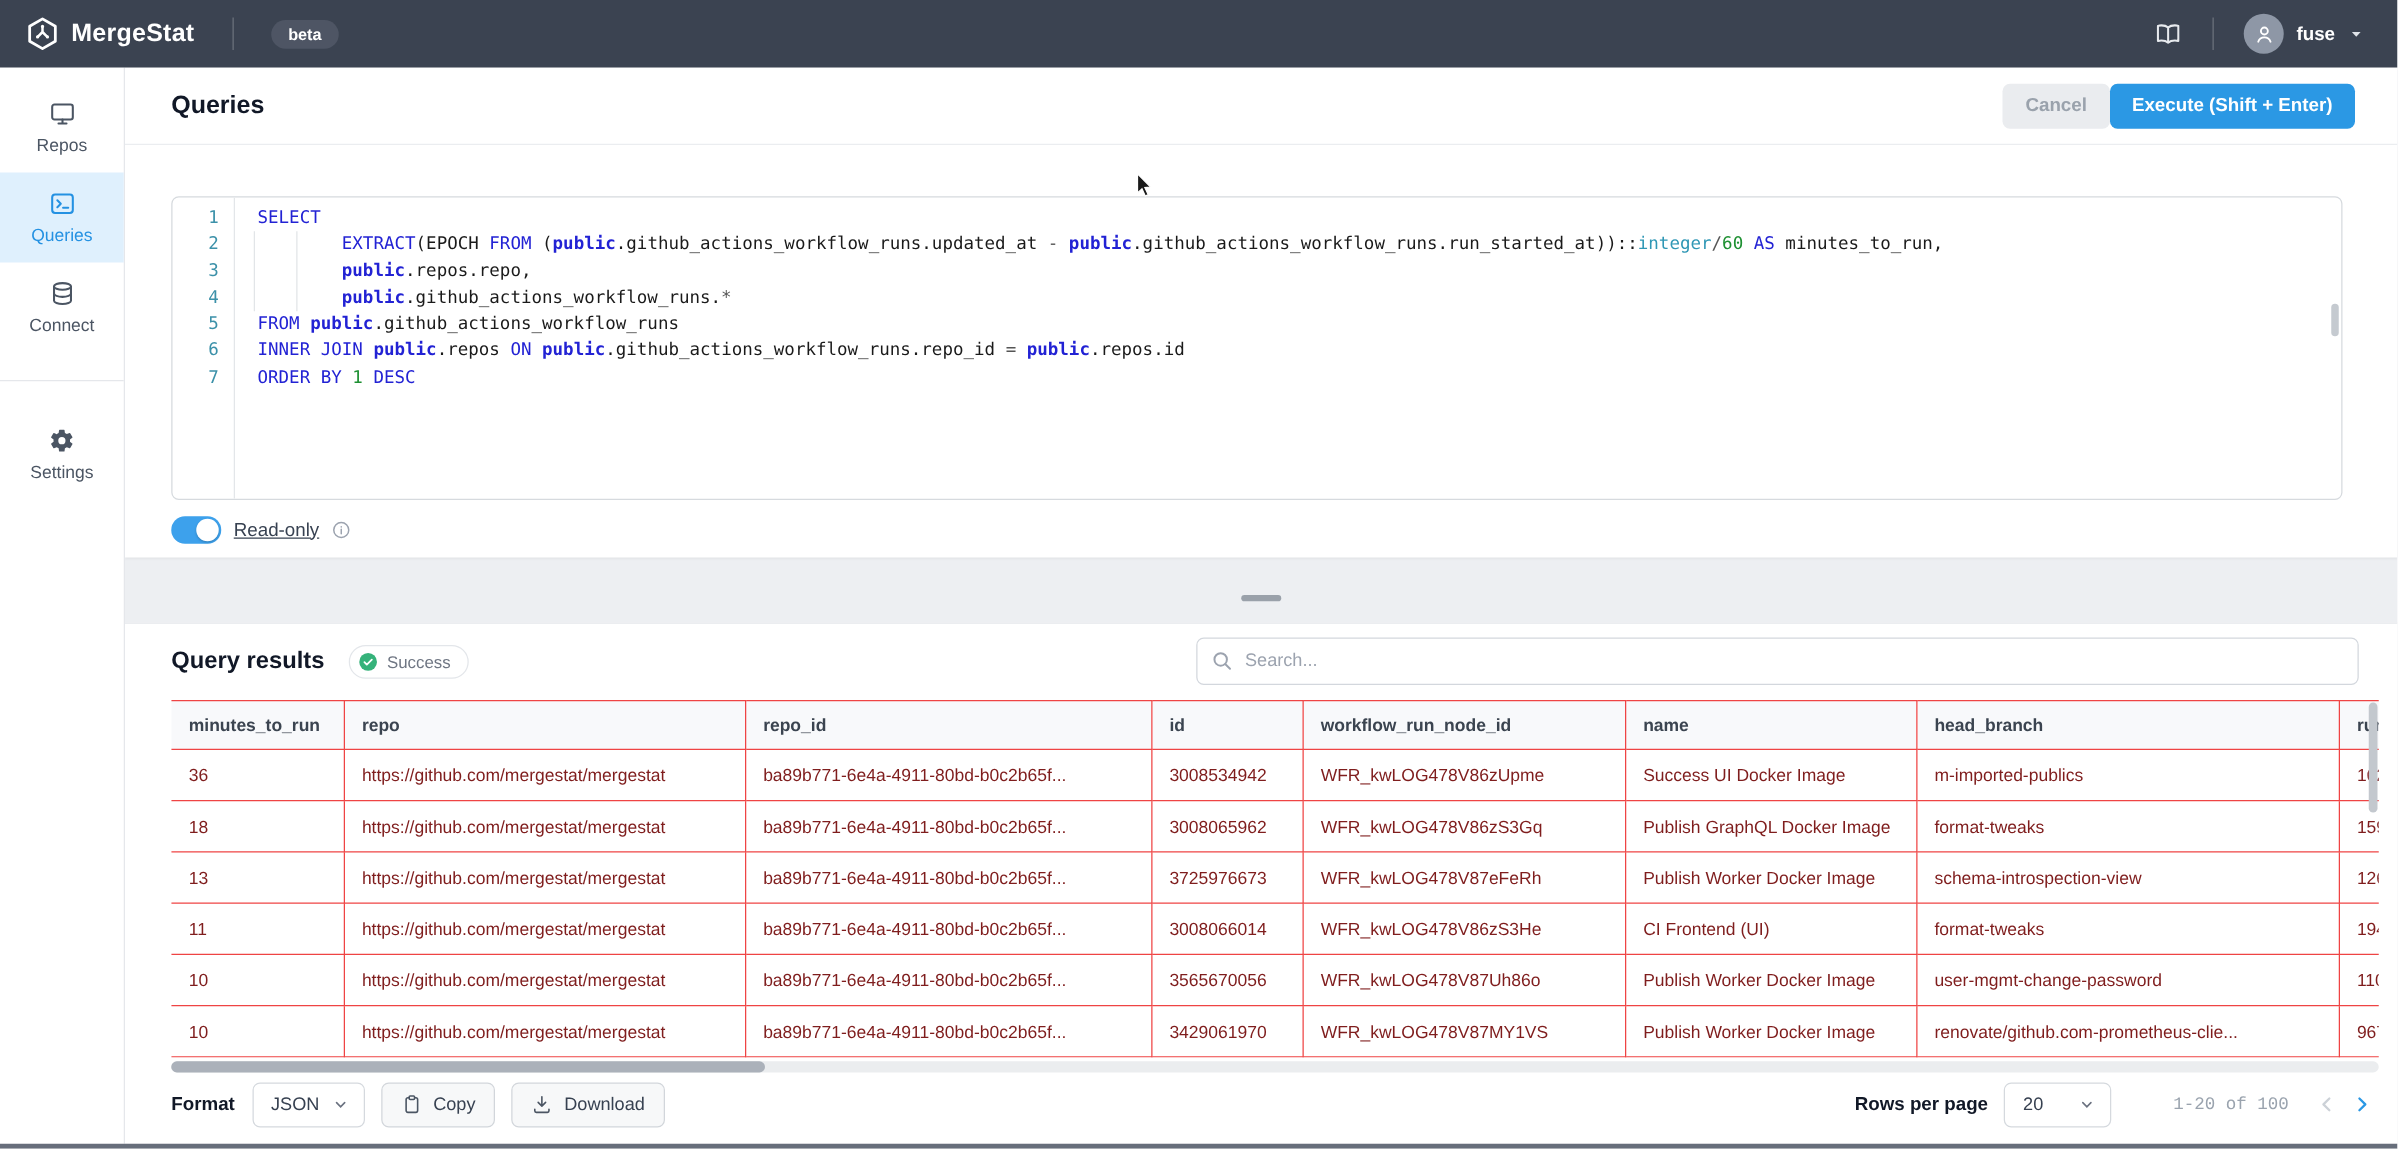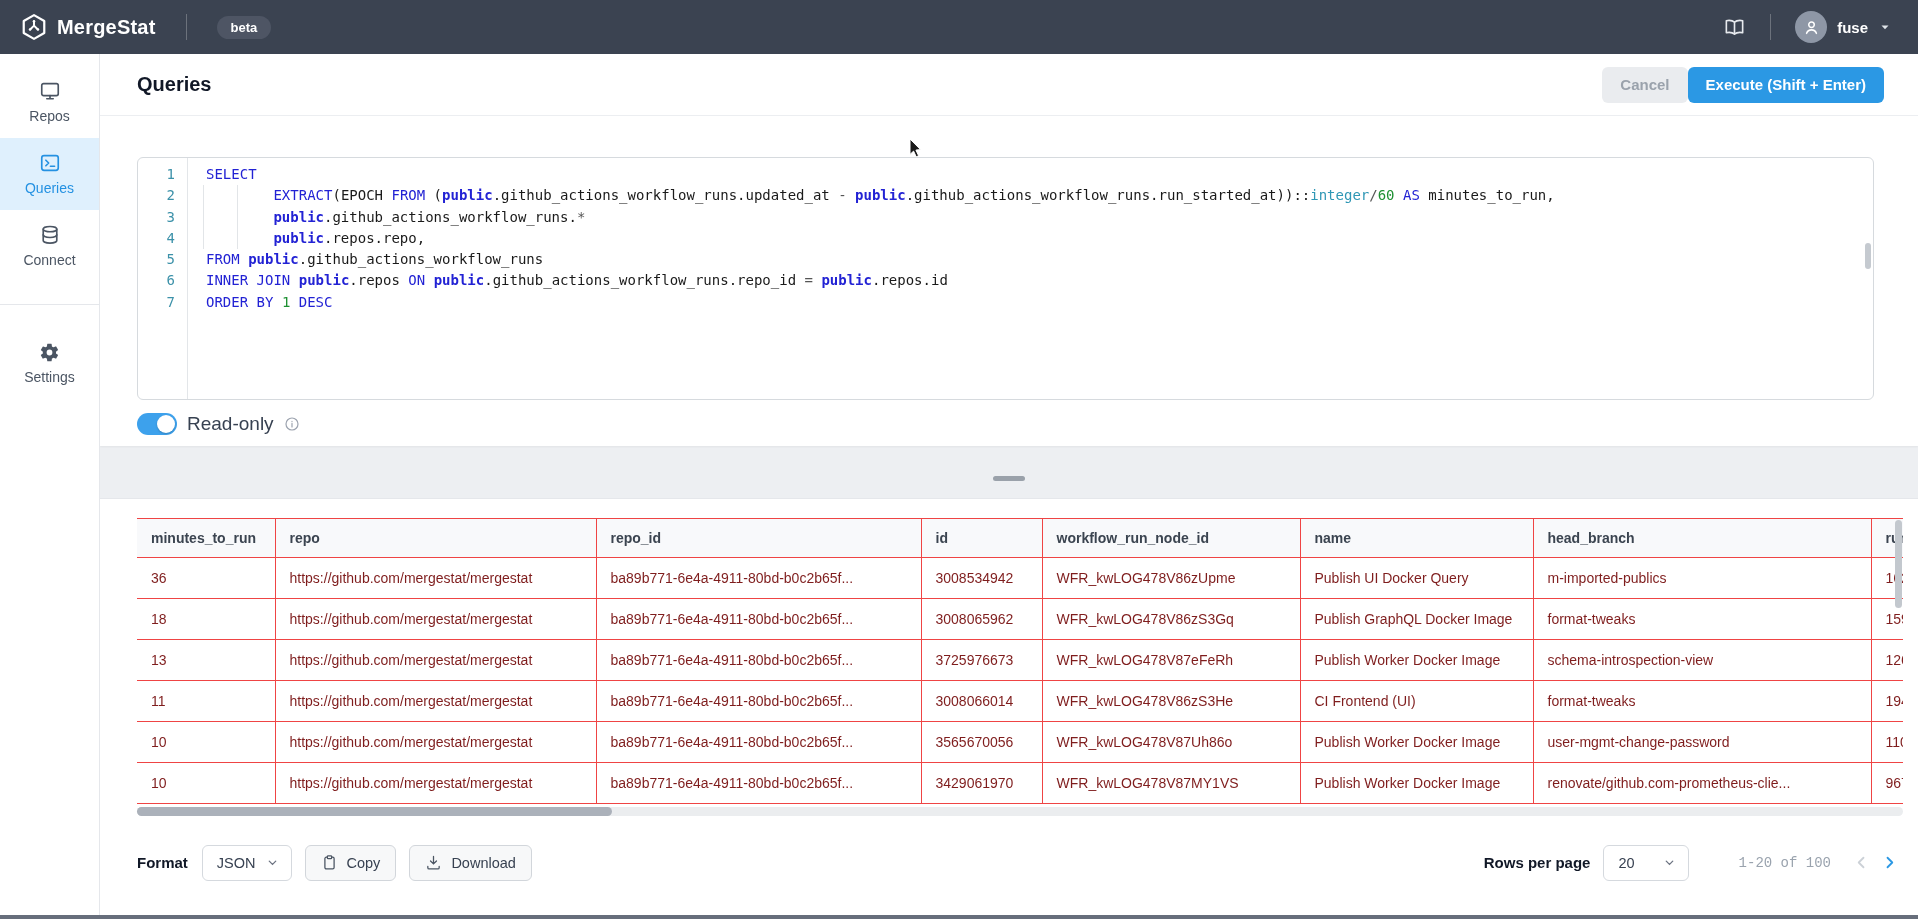--- a/index.html
+++ b/index.html
@@ -49,21 +49,21 @@
   .tok-pl { color:#1a1a1a; }
   .tok-op { color:#555; }
   .tok-ty { color:#2f97b5; }
   .tok-nu { color:#1e9032; }
   .indent-guide { position:absolute; width:1px; background:#e2e5e8; top:27px; height:64px; }
   .ed-vscroll { position:absolute; right:2px; top:85px; width:6px; height:26px; border-radius:3px; background:#c5cad0; }
 
   .readonly-row { display:flex; align-items:center; gap:10px; margin:13px 0 0 37px; }
   .toggle { position:relative; width:40px; height:22px; border-radius:11px; background:#3da1ec; cursor:pointer; flex:none; }
   .toggle-knob { position:absolute; right:2px; top:2px; width:18px; height:18px; border-radius:50%; background:#fff; box-shadow:0 1px 2px rgba(0,0,0,.2); }
-  .readonly-label { font-size:19px; color:#374151; }
+  .readonly-label { font-size:15px; color:#374151;text-decoration:underline; }
   .info-icon { color:#9ca3af; display:flex; }
 
   
   .panel-gap { height:52px; display:flex; align-items:flex-start; justify-content:center; }
   .drag-handle { margin-top:30px; width:32px; height:5px; border-radius:3px; background:#9aa1aa; cursor:row-resize; }
 
   
   .results-panel { flex:1; background:#fff; border-top:1px solid #e5e7eb; display:flex; flex-direction:column; padding-top:9px; }
   .results-header { display:flex; align-items:center; margin:0 31px 0 37px; height:42px; }
   .results-title { font-size:19px; font-weight:700; color:#111827; margin-right:19px; }
@@ -205,22 +205,22 @@
           <div class="ln">5</div>
           <div class="ln">6</div>
           <div class="ln">7</div>
         </div>
       <div class="code-area">
         <div class="indent-guide" style="left:15px"></div>
         <div class="indent-guide" style="left:49px"></div>
         <div style="position:relative">
             <div class="cm-line"><span class="tok-kw">SELECT</span></div>
             <div class="cm-line"><span class="tok-pl">        </span><span class="tok-kw">EXTRACT</span><span class="tok-pl">(EPOCH </span><span class="tok-kw">FROM</span><span class="tok-pl"> (</span><span class="tok-sc">public</span><span class="tok-pl">.github_actions_workflow_runs.updated_at </span><span class="tok-op">-</span><span class="tok-pl"> </span><span class="tok-sc">public</span><span class="tok-pl">.github_actions_workflow_runs.run_started_at))::</span><span class="tok-ty">integer</span><span class="tok-op">/</span><span class="tok-nu">60</span><span class="tok-pl"> </span><span class="tok-kw">AS</span><span class="tok-pl"> minutes_to_run,</span></div>
+            <div class="cm-line"><span class="tok-pl">        </span><span class="tok-sc">public</span><span class="tok-pl">.repos.repo,</span></div>
             <div class="cm-line"><span class="tok-pl">        </span><span class="tok-sc">public</span><span class="tok-pl">.github_actions_workflow_runs.</span><span class="tok-op">*</span></div>
-            <div class="cm-line"><span class="tok-pl">        </span><span class="tok-sc">public</span><span class="tok-pl">.repos.repo,</span></div>
             <div class="cm-line"><span class="tok-kw">FROM</span><span class="tok-pl"> </span><span class="tok-sc">public</span><span class="tok-pl">.github_actions_workflow_runs</span></div>
             <div class="cm-line"><span class="tok-kw">INNER JOIN</span><span class="tok-pl"> </span><span class="tok-sc">public</span><span class="tok-pl">.repos </span><span class="tok-kw">ON</span><span class="tok-pl"> </span><span class="tok-sc">public</span><span class="tok-pl">.github_actions_workflow_runs.repo_id </span><span class="tok-op">=</span><span class="tok-pl"> </span><span class="tok-sc">public</span><span class="tok-pl">.repos.id</span></div>
             <div class="cm-line"><span class="tok-kw">ORDER BY</span><span class="tok-pl"> </span><span class="tok-nu">1</span><span class="tok-pl"> </span><span class="tok-kw">DESC</span></div>
           </div>
       </div>
       <div class="ed-vscroll"></div>
     </div>
     <div class="readonly-row">
       <div class="toggle">
           <div class="toggle-knob"></div>
@@ -233,20 +233,39 @@
           </svg>
       </span>
     </div>
   </div>
 
   <div class="panel-gap">
     <div class="drag-handle"></div>
   </div>
 
   <div class="results-panel">
+    <div class="results-header">
+      <span class="results-title">Query results</span>
+      <div class="status-badge">
+        <svg width="17" height="17" viewBox="0 0 24 24">
+            <circle cx="12" cy="12" r="10" fill="#35b27a"></circle>
+            <path d="M7.8 12.4l2.7 2.7 5.7-5.7" stroke="#fff" stroke-width="2" fill="none" stroke-linecap="round" stroke-linejoin="round"></path>
+          </svg>
+        <span>Success</span>
+      </div>
+      <div class="search-wrap">
+        <span class="search-icon">
+          <svg width="19" height="19" viewBox="0 0 24 24" fill="none" stroke="currentColor" stroke-width="2" stroke-linecap="round">
+              <circle cx="10.8" cy="10.8" r="6.3"></circle>
+              <path d="M15.6 15.6L20.2 20.2"></path>
+            </svg>
+        </span>
+        <input class="search-input" placeholder="Search..." style="">
+      </div>
+    </div>
 
     <div class="table-viewport">
       <table>
         <colgroup>
             <col style="width:138px">
             <col style="width:321px">
             <col style="width:325px">
             <col style="width:121px">
             <col style="width:258px">
             <col style="width:233px">
@@ -265,21 +284,21 @@
               <th>run_</th>
             </tr>
           </thead>
         <tbody>
             <tr>
               <td>36</td>
               <td>https://github.com/mergestat/mergestat</td>
               <td>ba89b771-6e4a-4911-80bd-b0c2b65f...</td>
               <td>3008534942</td>
               <td>WFR_kwLOG478V86zUpme</td>
-              <td>Publish UI Docker Query</td>
+              <td>Success UI Docker Image</td>
               <td>m-imported-publics</td>
               <td>162</td>
             </tr>
             <tr>
               <td>18</td>
               <td>https://github.com/mergestat/mergestat</td>
               <td>ba89b771-6e4a-4911-80bd-b0c2b65f...</td>
               <td>3008065962</td>
               <td>WFR_kwLOG478V86zS3Gq</td>
               <td>Publish GraphQL Docker Image</td>

